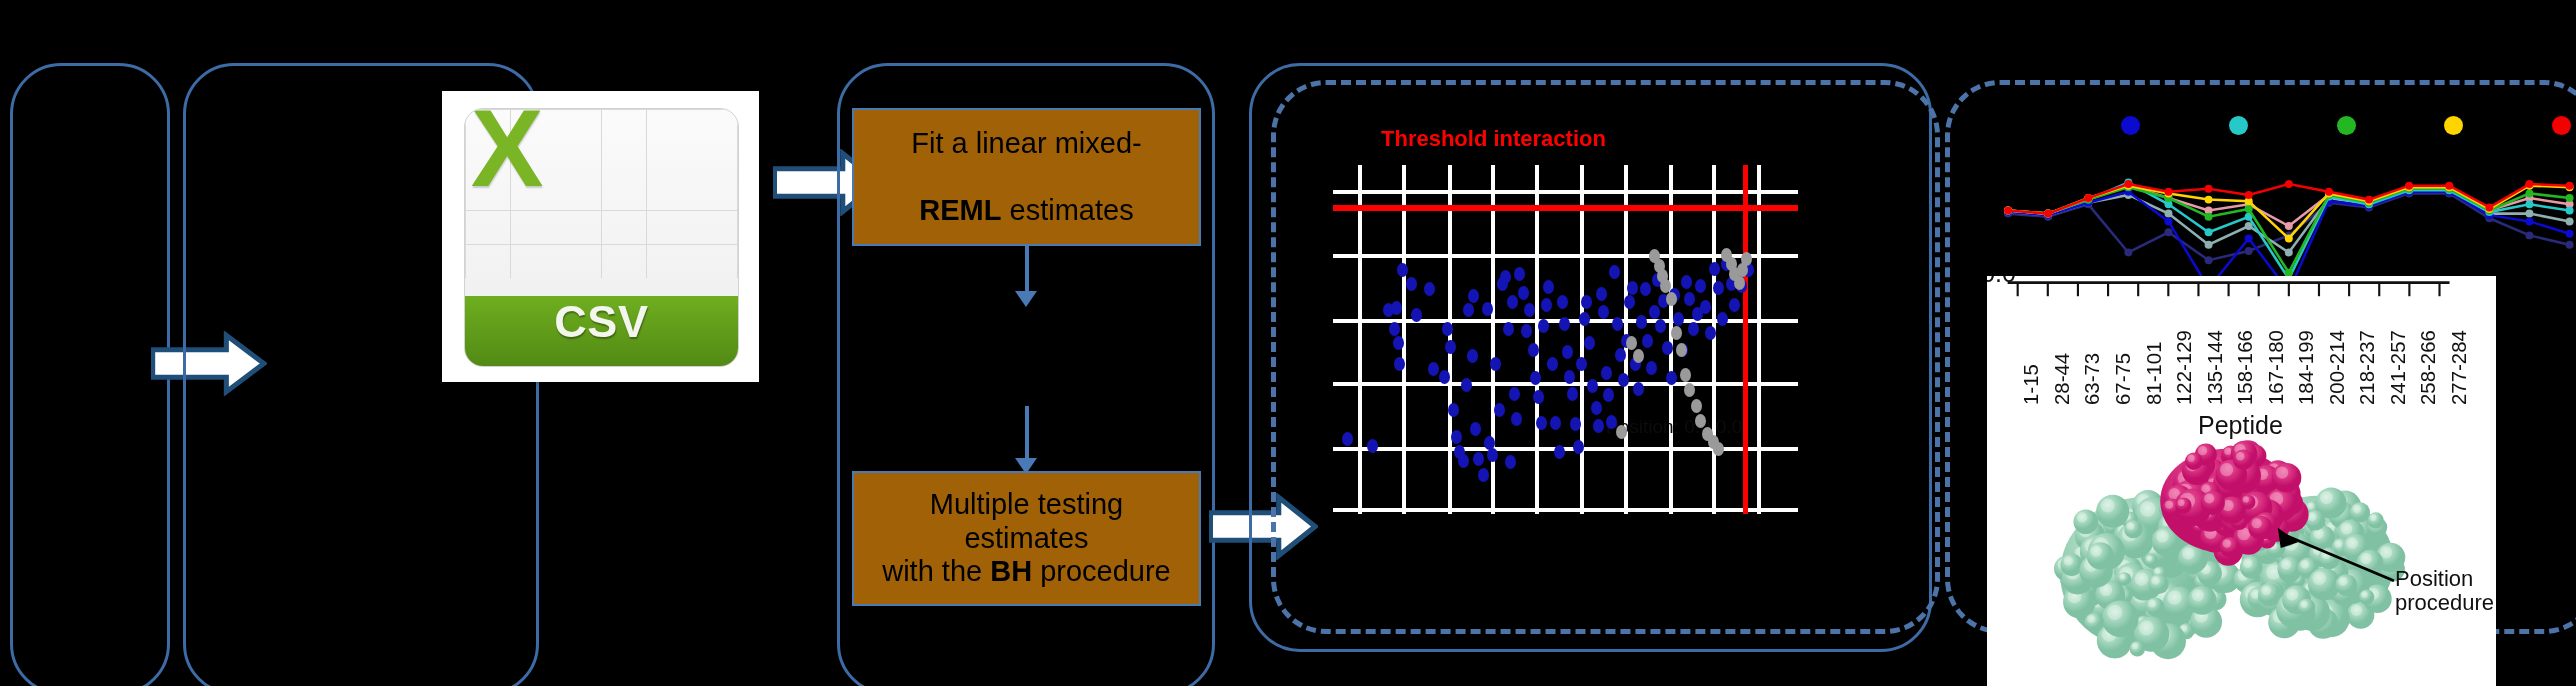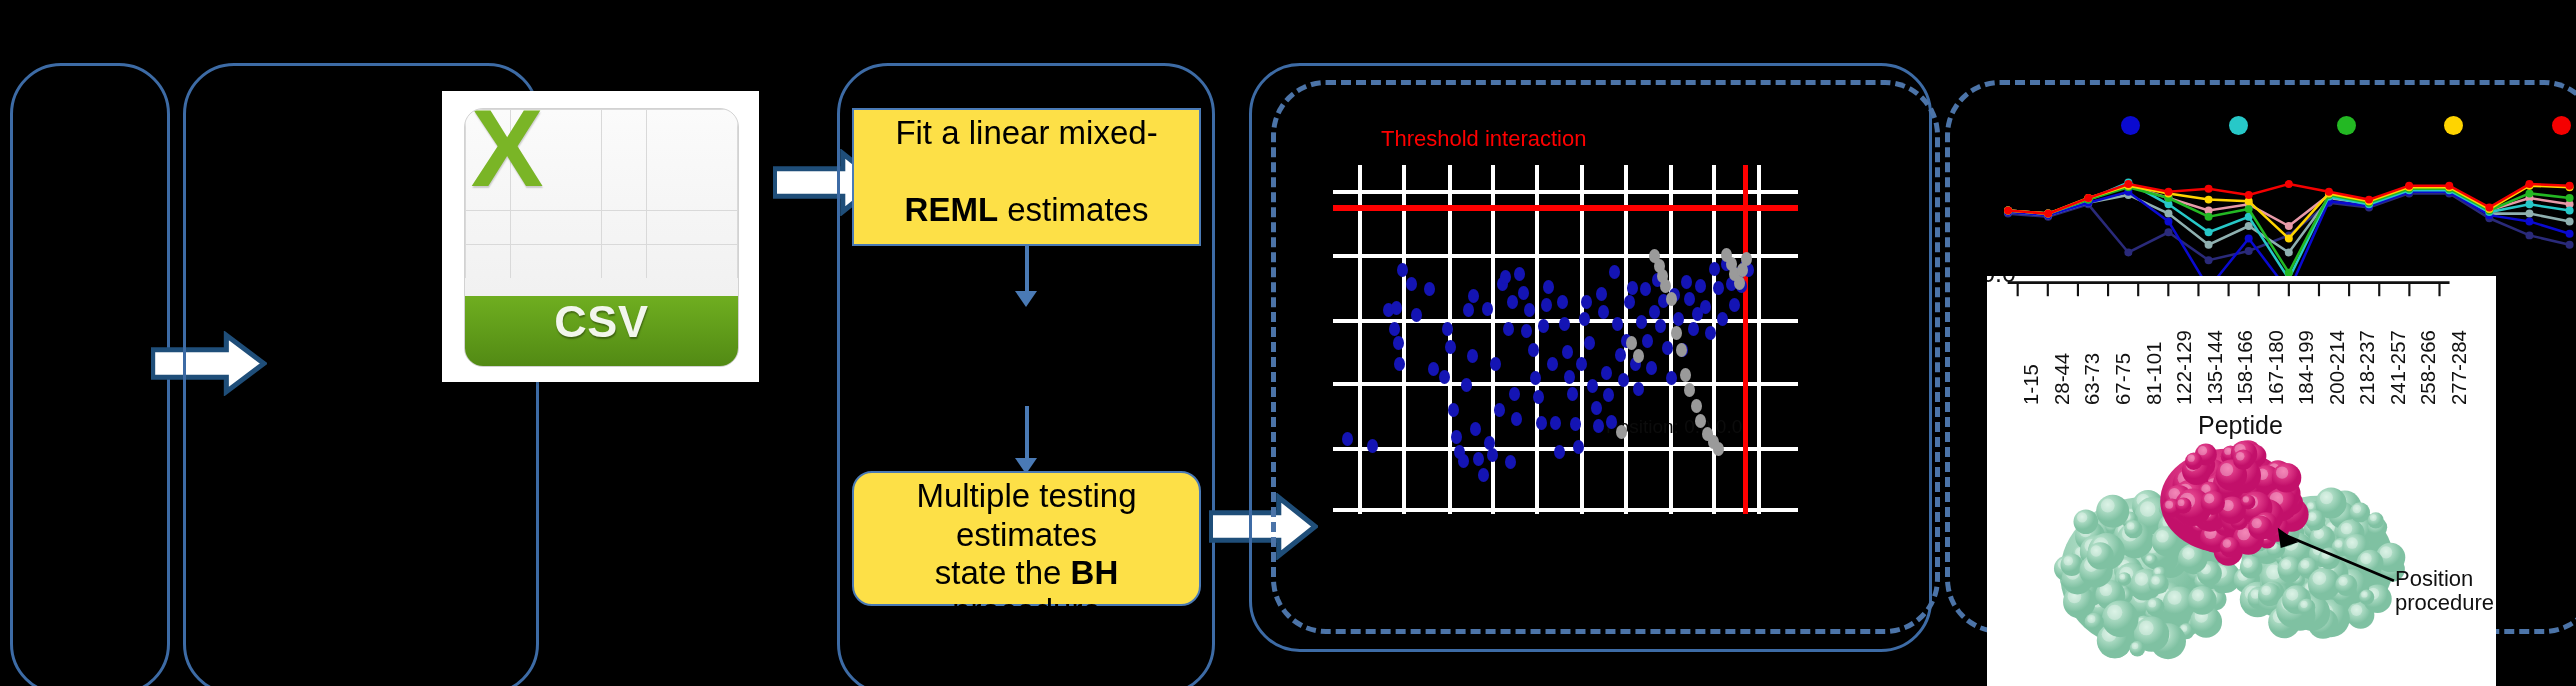--- a/index.html
+++ b/index.html
@@ -8,23 +8,23 @@
 
   
   .panel{position:absolute;border:3.6px solid #3d6ba5;border-radius:51px;box-sizing:border-box;}
   .panel.dashed{border-style:dashed;border-width:5.1px;border-color:#4c74a8;border-radius:55px;}
 
   
   .arrow{position:absolute;}
   .arrow svg{display:block;}
 
   
-  .pbox{position:absolute;background:#fde047;border:2.2px solid #4a7ab5;box-sizing:border-box;
-        display:flex;align-items:flex-start;justify-content:center;text-align:center;
-        color:#000;font-size:33px;line-height:1.16;padding:4.4px 7.3px;}
+  .pbox{position:absolute;background:#a16207;border:2.2px solid #4a7ab5;box-sizing:border-box;
+        display:flex;align-items:center;justify-content:center;text-align:center;
+        color:#000;font-size:29px;line-height:1.16;padding:4.4px 7.3px;}
   .pbox b{font-weight:bold;}
 
   .vconn{position:absolute;background:#4a7ab5;width:3.6px;}
   .vhead{position:absolute;width:0;height:0;border-left:11.6px solid transparent;
          border-right:11.6px solid transparent;border-top:16px solid #4a7ab5;}
 
   
   #csv-icon{position:absolute;background:#fff;box-shadow:0 0 4.4px rgba(0,0,0,.4);}
   .csvInner{position:absolute;left:7%;top:6%;width:86%;height:88%;border-radius:19px;
             background:linear-gradient(#fbfbfb,#ededed);border:1.5px solid #d2d2d2;overflow:hidden;}
@@ -34,21 +34,21 @@
        repeating-linear-gradient(to bottom, #d9d9d9 0 0.7px, transparent 0.7px 20%);}
   .csvX{position:absolute;left:2%;top:-6%;font-size:109px;font-weight:bold;color:#7ab526;
         font-family:"Liberation Sans",sans-serif;line-height:1;text-shadow:0.7px 1.5px 1.5px rgba(0,0,0,.18);}
   .csvBand{position:absolute;left:0;right:0;bottom:0;height:27%;
            background:linear-gradient(#6fae20,#528a14);display:flex;align-items:flex-start;justify-content:center;}
   .csvBand span{color:#f2f6ec;font-size:45px;font-weight:bold;letter-spacing:0.7px;
                 text-shadow:0.7px 1.5px 1.5px rgba(0,0,0,.35);}
 
   
   #scatter{position:absolute;}
-  #scatter .sTitle{position:absolute;color:#ff0000;font-size:22px;font-weight:normal;white-space:nowrap;}
+  #scatter .sTitle{position:absolute;color:#ff0000;font-size:22px;font-weight:bold;white-space:nowrap;}
   #scatter .sVert{position:absolute;color:#ff0000;font-size:22px;font-weight:bold;white-space:nowrap;
       transform-origin:0 0;transform:rotate(90deg);}
   .plotbox{position:absolute;background:#000;}
   .gl{position:absolute;background:#fff;}
   .thr{position:absolute;background:#ff0000;}
   .pt{position:absolute;border-radius:50%;}
   .faint{position:absolute;color:#0c0c0c;font-size:19px;white-space:nowrap;}
 
   
   #pepWrap{position:absolute;background:#000;overflow:hidden;}
@@ -101,25 +101,25 @@
     </div>
   </div>
 
   <div class="vconn" style="left:1025px;top:246px;height:49px;"></div>
   <div class="vhead" style="left:1015px;top:291px;"></div>
 
 
   <div class="vconn" style="left:1025px;top:406px;height:57px;"></div>
   <div class="vhead" style="left:1015px;top:458px;"></div>
 
-  <div class="pbox" style="left:852px;top:471px;width:349px;height:135px;border-radius:20px;">
+  <div class="pbox" style="left:852px;top:471px;width:349px;height:135px;">
     <div>
       <span>Multiple testing</span><br>
       <span>estimates</span><br>
-      <span>state the </span><b>BH</b><span> procedure</span>
+      <span>with the </span><b>BH</b><span> procedure</span>
     </div>
   </div>
 
   <div class="arrow" style="left:1209px;top:493px;width:109px;height:67px;">
     <svg width="109" height="67" viewBox="0 0 150 92">
       <path d="M2 27 H96 V6 L146 46 L96 86 V65 H2 Z" fill="#ffffff" stroke="#1f4e79" stroke-width="7"></path>
     </svg>
   </div>
 
   <div class="panel" style="left:1249px;top:63px;width:683px;height:589px;"></div>

